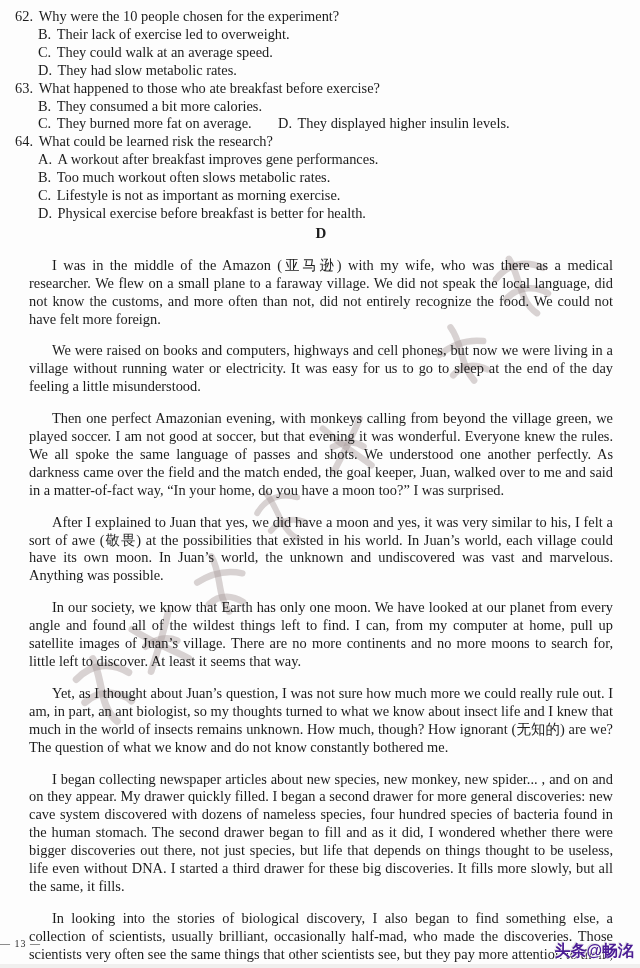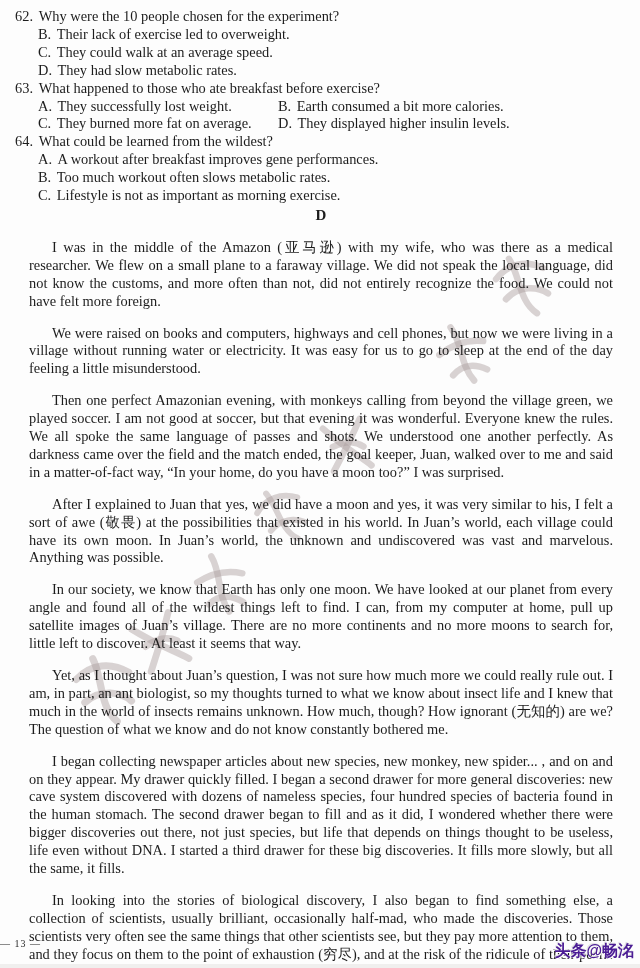--- a/index.html
+++ b/index.html
@@ -114,48 +114,48 @@
           <span class="opt-label">D.</span><span>They had slow metabolic rates.</span>
         </div>
       </div>
 
       <div class="question">
         <div class="q-line">
           <span class="q-num">63.</span><span>What happened to those who ate breakfast before exercise?</span>
         </div>
         <div class="opt-row">
           <span class="opt-col">
-            <span class="opt-label">A.</span><span>They successfully lost weight.</span>
-          </span>
-          <span class="opt-col">
-            <span class="opt-label">B.</span><span>Earth consumed a bit more calories.</span>
+            <span class="opt-label">B.</span><span>They consumed a bit more calories.</span>
           </span>
         </div>
         <div class="opt-row">
           <span class="opt-col">
             <span class="opt-label">C.</span><span>They burned more fat on average.</span>
           </span>
           <span class="opt-col">
             <span class="opt-label">D.</span><span>They displayed higher insulin levels.</span>
           </span>
         </div>
       </div>
 
       <div class="question">
         <div class="q-line">
-          <span class="q-num">64.</span><span>What could be learned from the wildest?</span>
+          <span class="q-num">64.</span><span>What could be learned risk the research?</span>
         </div>
         <div class="opt">
           <span class="opt-label">A.</span><span>A workout after breakfast improves gene performances.</span>
         </div>
         <div class="opt">
           <span class="opt-label">B.</span><span>Too much workout often slows metabolic rates.</span>
         </div>
         <div class="opt">
           <span class="opt-label">C.</span><span>Lifestyle is not as important as morning exercise.</span>
+        </div>
+        <div class="opt">
+          <span class="opt-label">D.</span><span>Physical exercise before breakfast is better for health.</span>
         </div>
       </div>
 
     </section>
 
     <div class="section-label">D</div>
 
     <section class="passage">
       <p>I was in the middle of the Amazon (亚马逊) with my wife, who was there as a medical researcher. We flew on a small plane to a faraway village. We did not speak the local language, did not know the customs, and more often than not, did not entirely recognize the food. We could not have felt more foreign.</p>
       <p>We were raised on books and computers, highways and cell phones, but now we were living in a village without running water or electricity. It was easy for us to go to sleep at the end of the day feeling a little misunderstood.</p>

